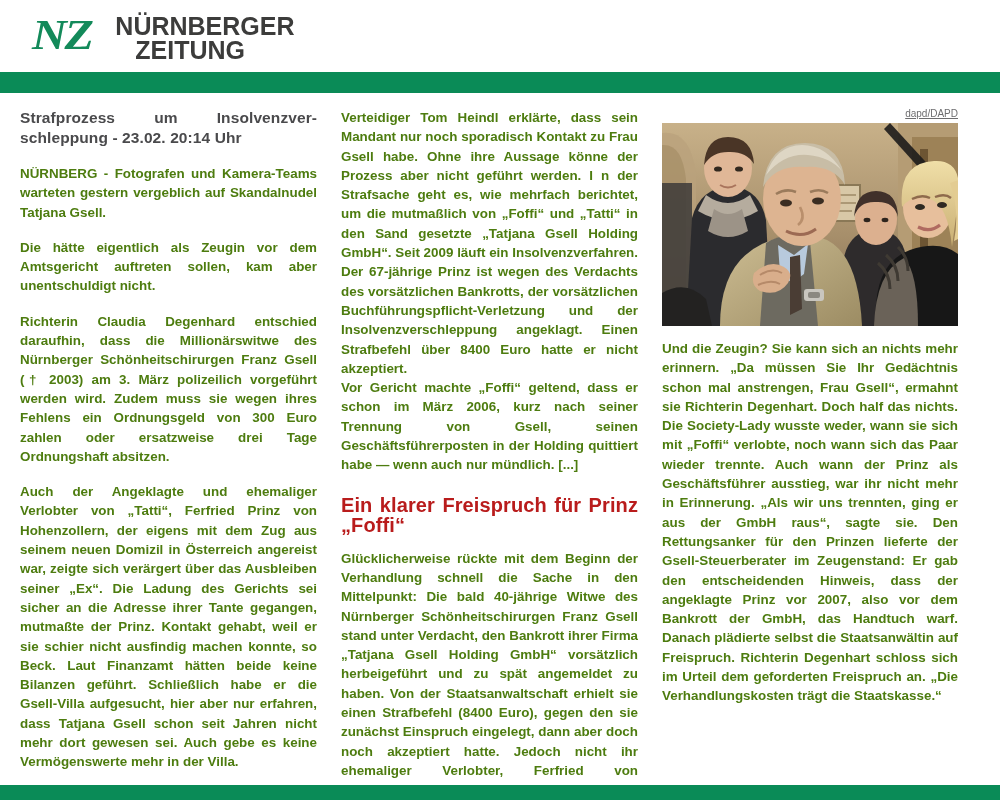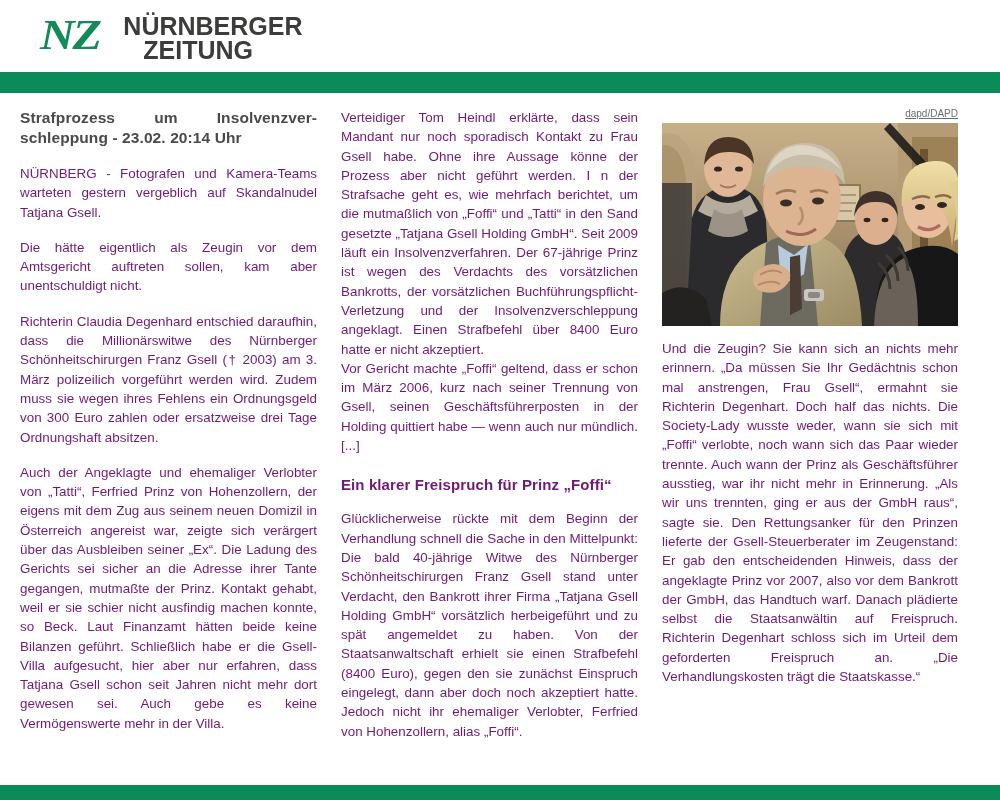--- a/index.html
+++ b/index.html
@@ -18,21 +18,21 @@
   .page {
     position: relative;
     width: 1000px;
     height: 800px;
     box-sizing: border-box;
   }
 
   
   .masthead {
     height: 72px;
-    padding: 14px 0 0 40px;
+    padding: 14px 0 0 32px;
     box-sizing: border-box;
   }
   .logo {
     display: flex;
     align-items: flex-start;
   }
   .logo-mark {
     font-family: "Liberation Serif", serif;
     font-weight: bold;
     font-style: italic;
@@ -101,37 +101,38 @@
     font-size: 15.5px;
     line-height: 20px;
     font-weight: bold;
     color: #4a4a4c;
     margin: 0 0 16px 0;
     text-align: justify;
     text-align-last: left;
     letter-spacing: 0.1px;
   }
   h2.subhead {
-    font-size: 15px;
+    font-size: 20px;
     line-height: 20px;
     font-weight: bold;
-    color: #701a75;
+    color: #b91c1c;
     margin: 20px 0 14px 0;
     text-align: justify;
     text-align-last: left;
     letter-spacing: 0.1px;
   }
   p.body {
     font-size: 13.4px;
     line-height: 19.3px;
     margin: 0 0 16px 0;
     text-align: justify;
     text-align-last: left;
-    color: #701a75;
+    color: #4d7c0f;
     hyphens: none;
+    font-weight: bold;
   }
   p.body.tight {
     margin-bottom: 0;
   }
 
   
   .credit {
     font-size: 10px;
     line-height: 12px;
     color: #6d6d6f;

